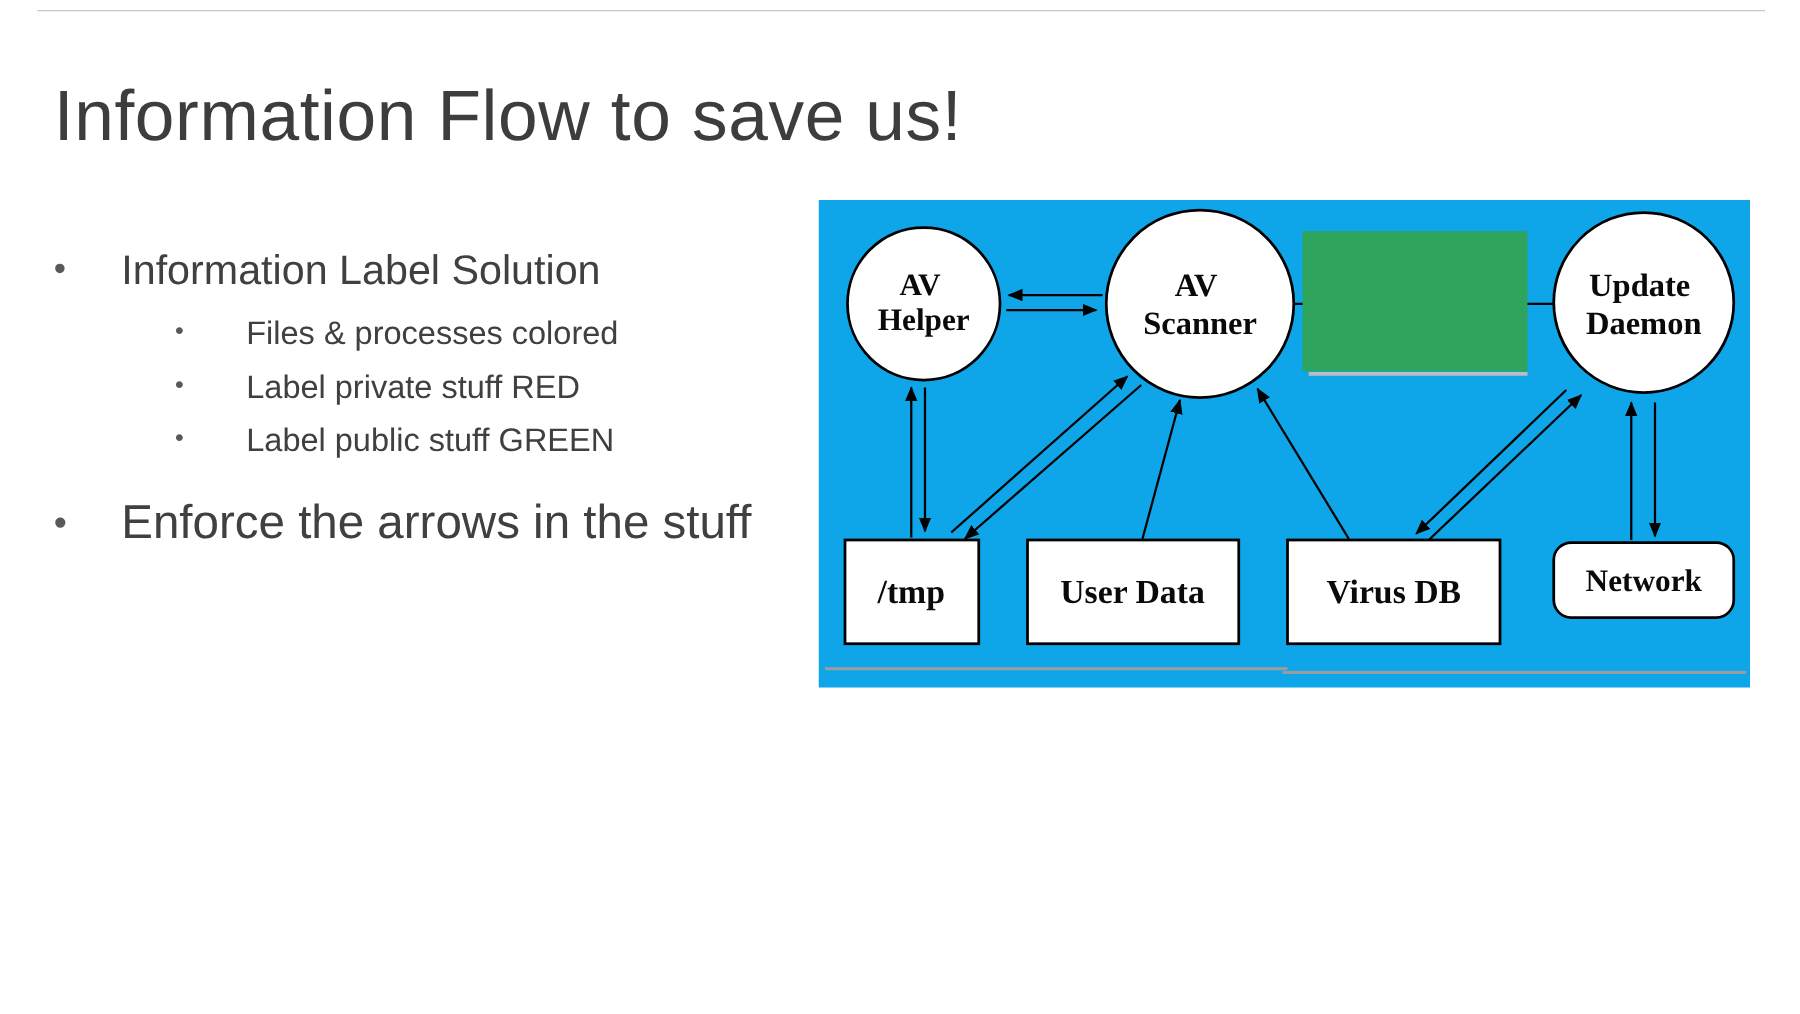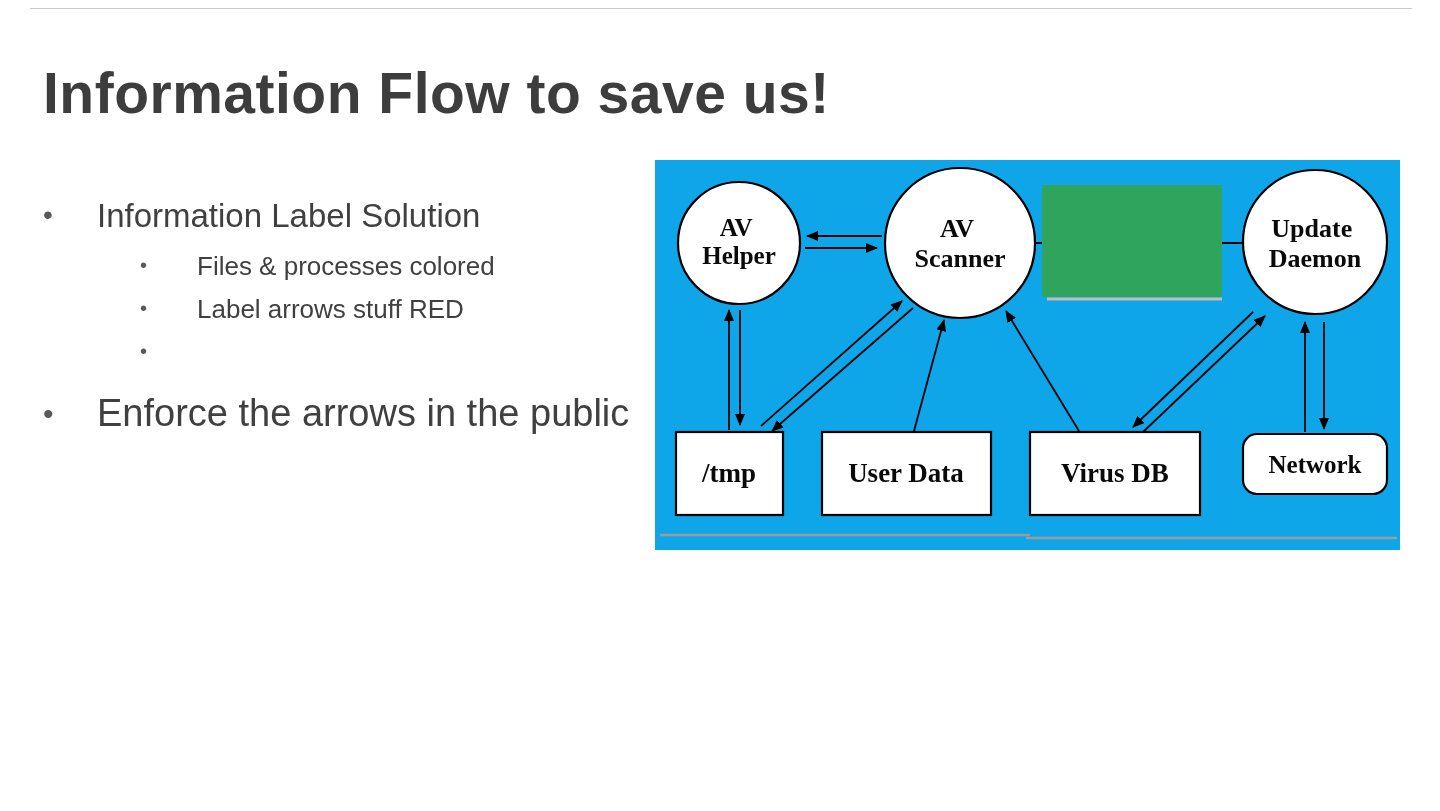--- a/index.html
+++ b/index.html
@@ -4,21 +4,21 @@
 <style>
   * { margin:0; padding:0; box-sizing:border-box; }
   html,body { width:1440px; height:811px; background:#ffffff; overflow:hidden;
               font-family:"Liberation Sans", sans-serif; }
 
   .slide { position:relative; width:1440px; height:811px; background:#fff; }
 
   .top-border { position:absolute; top:8px; left:30px; right:28px; height:1px;
                 background:#c9c9c9; }
 
-  .title { position:absolute; left:43px; top:60px; font-size:57px; font-weight:700;
+  .title { position:absolute; left:43px; top:60px; font-size:57px; font-weight:400;
            color:#3d3d3d; letter-spacing:0.5px; white-space:nowrap; }
 
   .content { position:absolute; left:43px; top:197px; width:660px; color:#404040; }
 
   .row { display:flex; align-items:flex-start; }
 
   .b1 { font-size:33px; margin-bottom:16px; }
   .b1 .dot { width:54px; flex:0 0 54px; color:#595959; font-size:28px; padding-top:2px; }
 
   .sub { font-size:26px; margin-left:97px; margin-bottom:12px; }
@@ -50,30 +50,31 @@
       <span class="txt">Information Label Solution</span>
     </div>
 
     <div class="row sub">
       <span class="dot">•</span>
       <span class="txt">Files &amp; processes colored</span>
     </div>
 
     <div class="row sub">
       <span class="dot">•</span>
-      <span class="txt">Label arrows stuff RED</span>
+      <span class="txt">Label private stuff RED</span>
     </div>
 
     <div class="row sub">
       <span class="dot">•</span>
+      <span class="txt">Label public stuff GREEN</span>
     </div>
 
     <div class="row b2">
       <span class="dot">•</span>
-      <span class="txt">Enforce the arrows in the public</span>
+      <span class="txt">Enforce the arrows in the stuff</span>
     </div>
 
   </div>
 
   <div class="diagram-wrap">
     <svg width="745" height="390" viewBox="0 0 745 390">
       <defs>
         <marker id="arw" markerUnits="userSpaceOnUse" markerWidth="14" markerHeight="12" refX="11" refY="5" orient="auto">
           <path d="M0,0 L12,5 L0,10 z" fill="#000"></path>
         </marker>

